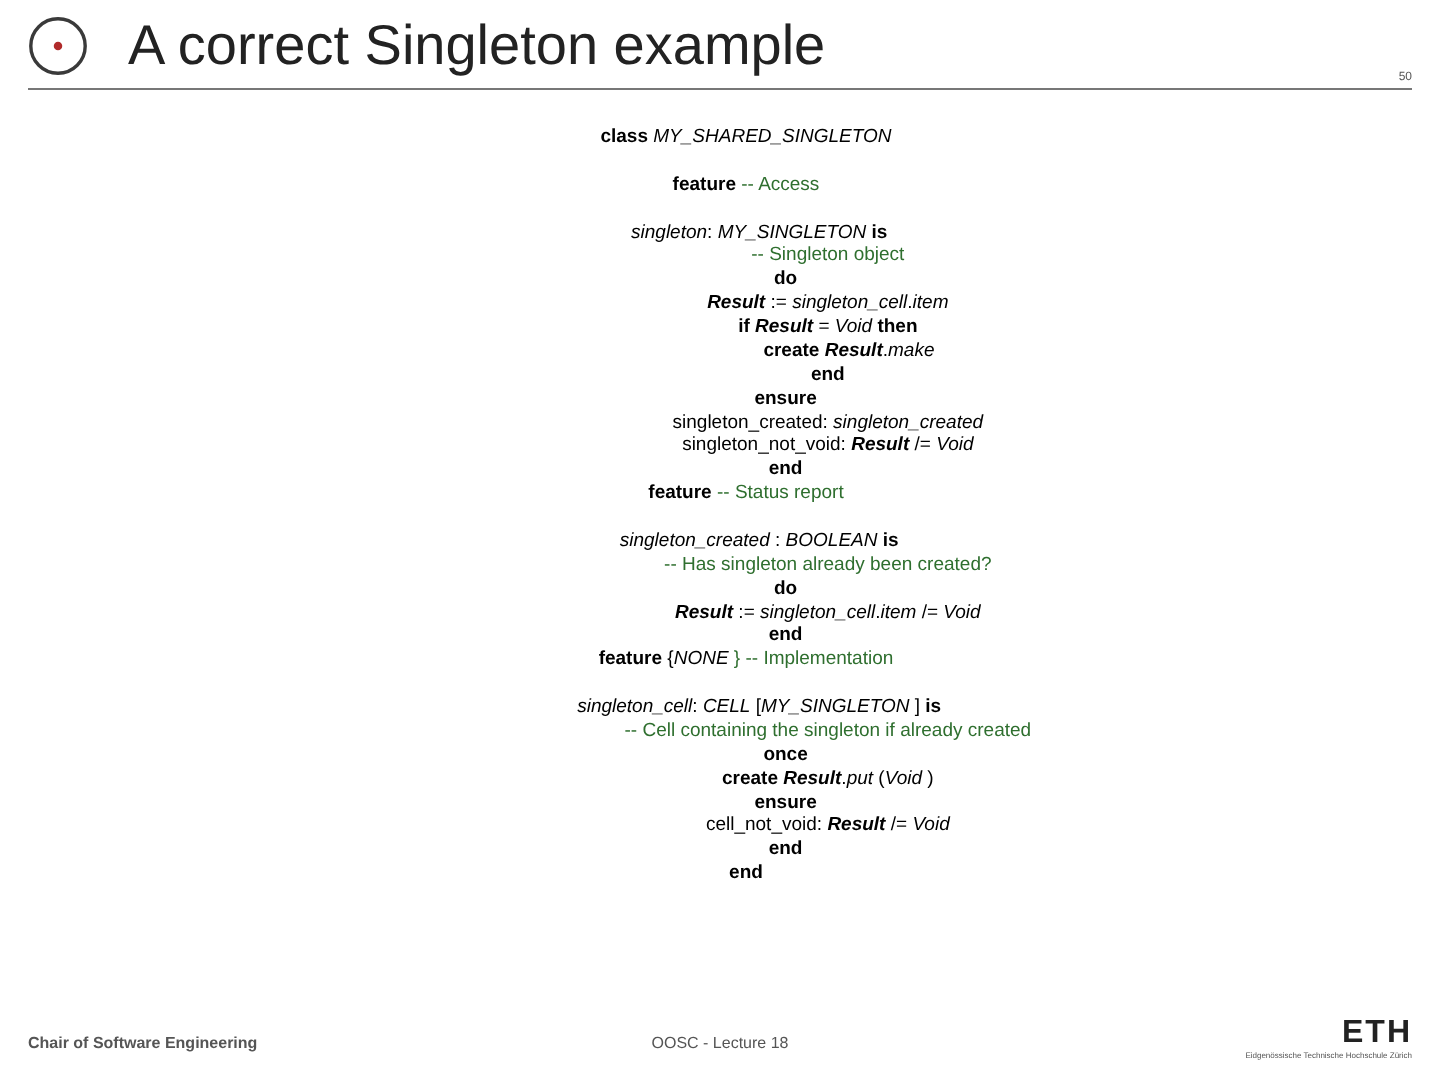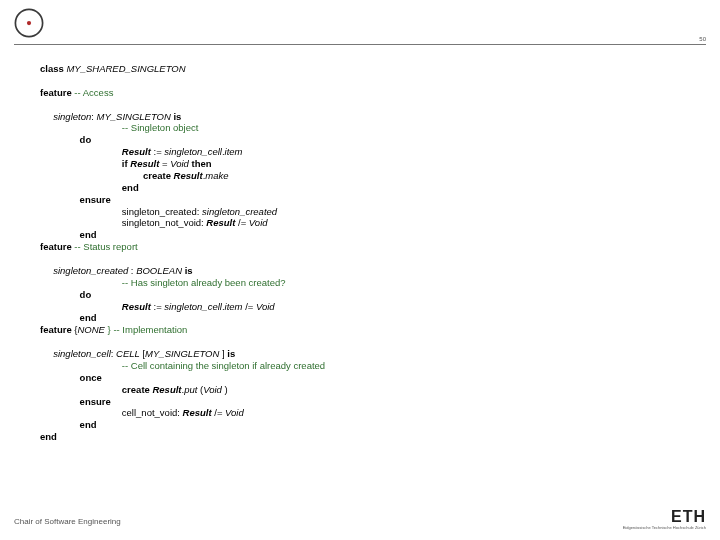--- a/index.html
+++ b/index.html
@@ -50,31 +50,32 @@
   }
   .body {
     padding: 18px 14px 0 40px;
     line-height: 1.25;
   }
   pre.code {
     margin: 0;
     font-family: Verdana, Geneva, sans-serif;
     font-size: 9.5px;
     white-space: pre;
+    text-align: center;
   }
   .kw { font-weight: bold; color: #000; }
   .it { font-style: italic; }
   .bi { font-weight: bold; font-style: italic; }
   .cm { color: #2f6f2f; }    
   .footer-left {
     position: absolute;
     left: 14px;
     bottom: 14px;
     font-size: 8px;
-    font-weight: normal;
+    font-weight: bold;
     color: #555;
   }
   .footer-center {
     position: absolute;
     left: 0;
     right: 0;
     bottom: 14px;
     text-align: center;
     font-size: 8px;
     color: #555;
@@ -104,20 +105,21 @@
 </head>
 <body>
 
 <div class="slide">
 
   <div class="header">
     <svg class="logo" viewBox="0 0 40 40">
       <circle cx="20" cy="20" r="16" fill="none" stroke="#3a3a3a" stroke-width="2"></circle>
       <circle cx="20" cy="20" r="2.5" fill="#b02a2a"></circle>
     </svg>
+    <div class="title">A correct Singleton example</div>
   </div>
   <div class="pagenum">50</div>
   <hr class="rule">
 
   <div class="body">
 <pre class="code"><span class="kw">class</span><span class="it"> MY_SHARED_SINGLETON</span>
 
 <span class="kw">feature</span><span class="cm"> -- Access</span>
 
      <span class="it">singleton</span><span>: </span><span class="it">MY_SINGLETON</span><span> </span><span class="kw">is</span>
@@ -144,19 +146,20 @@
                                <span class="cm">-- Cell containing the singleton if already created</span>
                <span class="kw">once</span>
                                <span class="kw">create</span><span> </span><span class="bi">Result</span><span>.</span><span class="it">put</span><span> (</span><span class="it">Void</span><span> )</span>
                <span class="kw">ensure</span>
                                <span>cell_not_void: </span><span class="bi">Result</span><span> /= </span><span class="it">Void</span>
                <span class="kw">end</span>
 <span class="kw">end</span></pre>
   </div>
 
   <div class="footer-left">Chair of Software Engineering</div>
+  <div class="footer-center">OOSC - Lecture 18</div>
 
   <div class="eth-logo">
     <div class="eth">ETH</div>
     <div class="sub">Eidgenössische Technische Hochschule Zürich</div>
   </div>
 
 </div>
 
 </body></html>

